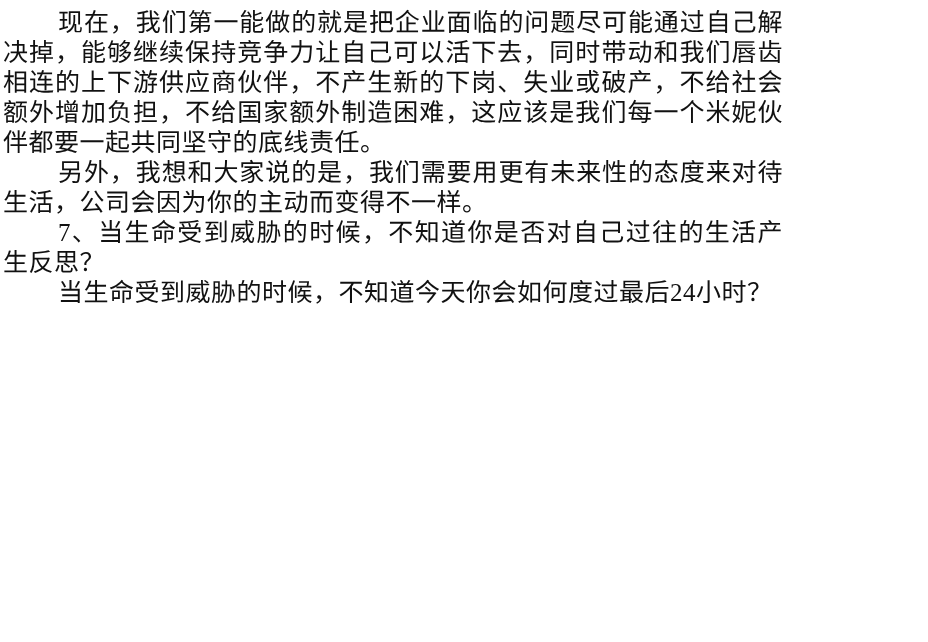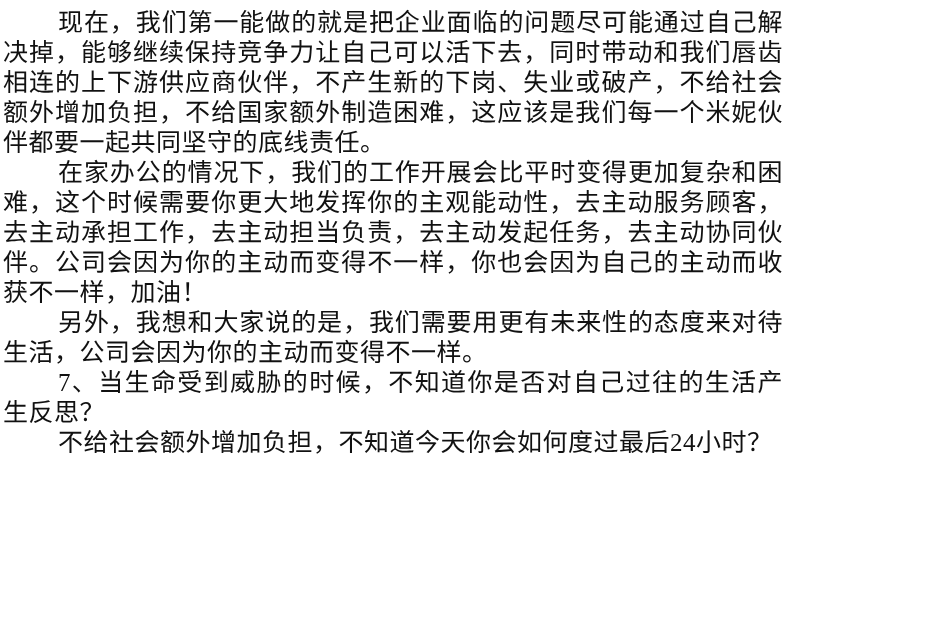--- a/index.html
+++ b/index.html
@@ -31,17 +31,16 @@
     text-align: justify;
     text-justify: inter-ideograph;
     word-break: break-all;
   }
 </style>
 </head>
 <body>
 
 <div class="page">
   <p>现在，我们第一能做的就是把企业面临的问题尽可能通过自己解决掉，能够继续保持竞争力让自己可以活下去，同时带动和我们唇齿相连的上下游供应商伙伴，不产生新的下岗、失业或破产，不给社会额外增加负担，不给国家额外制造困难，这应该是我们每一个米妮伙伴都要一起共同坚守的底线责任。</p>
-  <p>在家办公的情况下，我们的工作开展会比平时变得更加复杂和困难，这个时候需要你更大地发挥你的主观能动性，去主动服务顾客，去主动承担工作，去主动担当负责，去主动发起任务，去主动协同伙伴。公司会因为你的主动而变得不一样，你也会因为自己的主动而收获不一样，加油！</p>
   <p>另外，我想和大家说的是，我们需要用更有未来性的态度来对待生活，公司会因为你的主动而变得不一样。</p>
   <p>7、当生命受到威胁的时候，不知道你是否对自己过往的生活产生反思？</p>
-  <p>不给社会额外增加负担，不知道今天你会如何度过最后24小时？</p>
+  <p>当生命受到威胁的时候，不知道今天你会如何度过最后24小时？</p>
 </div>
 
 </body></html>

